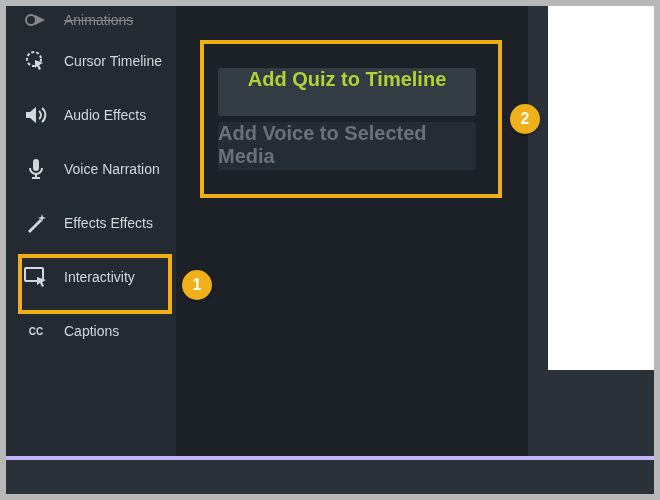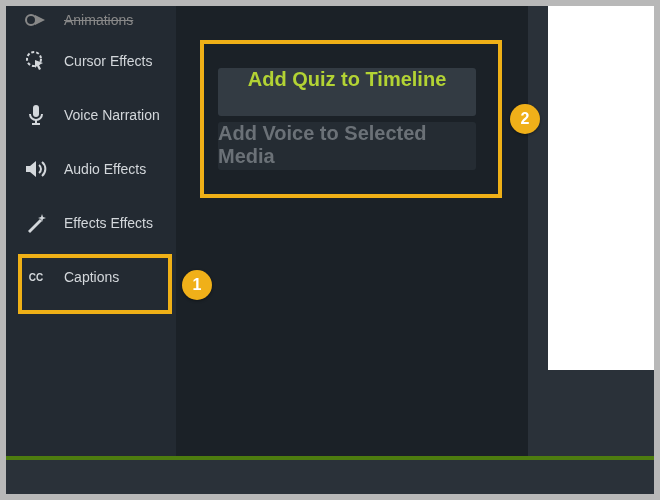--- a/index.html
+++ b/index.html
@@ -5,21 +5,21 @@
   * { box-sizing: border-box; margin: 0; padding: 0; }
   html, body { width: 660px; height: 500px; }
   body {
     background: #b8b8b8;
     font-family: Arial, Helvetica, sans-serif;
     display: flex;
     align-items: center;
     justify-content: center;
   }
   .outer-frame {
-    background: #4d7c0f;
+    background: #c4b5fd;
     padding: 0;
     width: 648px;
     height: 488px;
     position: relative;
   }
   .app {
     position: absolute;
     top: 0; left: 0;
     width: 648px;
     height: 450px;
@@ -154,56 +154,65 @@
         <span>Animations</span>
       </div>
 
       <div class="sidebar-item">
         <span class="icon">
           <svg width="22" height="22" viewBox="0 0 22 22">
               <circle cx="9" cy="9" r="7" fill="none" stroke="#d3d7db" stroke-width="2" stroke-dasharray="3 2"></circle>
               <path d="M10 10 L18 13 L14 15 L16 19 L14 20 L12 16 L10 18 Z" fill="#d3d7db"></path>
             </svg>
         </span>
-        <span>Cursor Effects</span>
+        <span>Cursor Timeline</span>
+      </div>
+
+      <div class="sidebar-item">
+        <span class="icon">
+          <svg width="22" height="20" viewBox="0 0 22 20">
+              <path d="M1 7 L5 7 L11 2 L11 18 L5 13 L1 13 Z" fill="#d3d7db"></path>
+              <path d="M14 6 a5 5 0 0 1 0 8" fill="none" stroke="#d3d7db" stroke-width="2"></path>
+              <path d="M17 3 a9 9 0 0 1 0 14" fill="none" stroke="#d3d7db" stroke-width="2"></path>
+            </svg>
+        </span>
+        <span>Audio Effects</span>
       </div>
 
       <div class="sidebar-item">
         <span class="icon">
           <svg width="18" height="22" viewBox="0 0 18 22">
               <rect x="6" y="1" width="6" height="12" rx="3" fill="#d3d7db"></rect>
               <path d="M3 10 a6 6 0 0 0 12 0" fill="none" stroke="#d3d7db" stroke-width="2"></path>
               <line x1="9" y1="16" x2="9" y2="20" stroke="#d3d7db" stroke-width="2"></line>
               <line x1="5" y1="20" x2="13" y2="20" stroke="#d3d7db" stroke-width="2"></line>
             </svg>
         </span>
         <span>Voice Narration</span>
       </div>
 
       <div class="sidebar-item">
         <span class="icon">
-          <svg width="22" height="20" viewBox="0 0 22 20">
-              <path d="M1 7 L5 7 L11 2 L11 18 L5 13 L1 13 Z" fill="#d3d7db"></path>
-              <path d="M14 6 a5 5 0 0 1 0 8" fill="none" stroke="#d3d7db" stroke-width="2"></path>
-              <path d="M17 3 a9 9 0 0 1 0 14" fill="none" stroke="#d3d7db" stroke-width="2"></path>
-            </svg>
-        </span>
-        <span>Audio Effects</span>
-      </div>
-
-      <div class="sidebar-item">
-        <span class="icon">
           <svg width="22" height="22" viewBox="0 0 22 22">
               <path d="M3 19 L15 7 L17 9 L5 21 Z" fill="#d3d7db"></path>
               <path d="M17 2 L18 5 L21 6 L18 7 L17 10 L16 7 L13 6 L16 5 Z" fill="#d3d7db"></path>
             </svg>
         </span>
         <span>Effects Effects</span>
       </div>
 
+      <div class="sidebar-item">
+        <span class="icon">
+          <svg width="24" height="22" viewBox="0 0 24 22">
+              <rect x="1" y="2" width="18" height="13" rx="1" fill="none" stroke="#d3d7db" stroke-width="2"></rect>
+              <path d="M13 11 L22 14 L18 16 L20 20 L18 21 L16 17 L13 19 Z" fill="#d3d7db"></path>
+            </svg>
+        </span>
+        <span>Interactivity</span>
+      </div>
 
       <div class="sidebar-item">
         <span class="icon" style="font-weight:bold; font-size:10px; color:#d3d7db; letter-spacing:0px;">CC</span>
         <span>Captions</span>
       </div>
 
     </div>
 
     <div class="main">
       <div class="right-strip">

